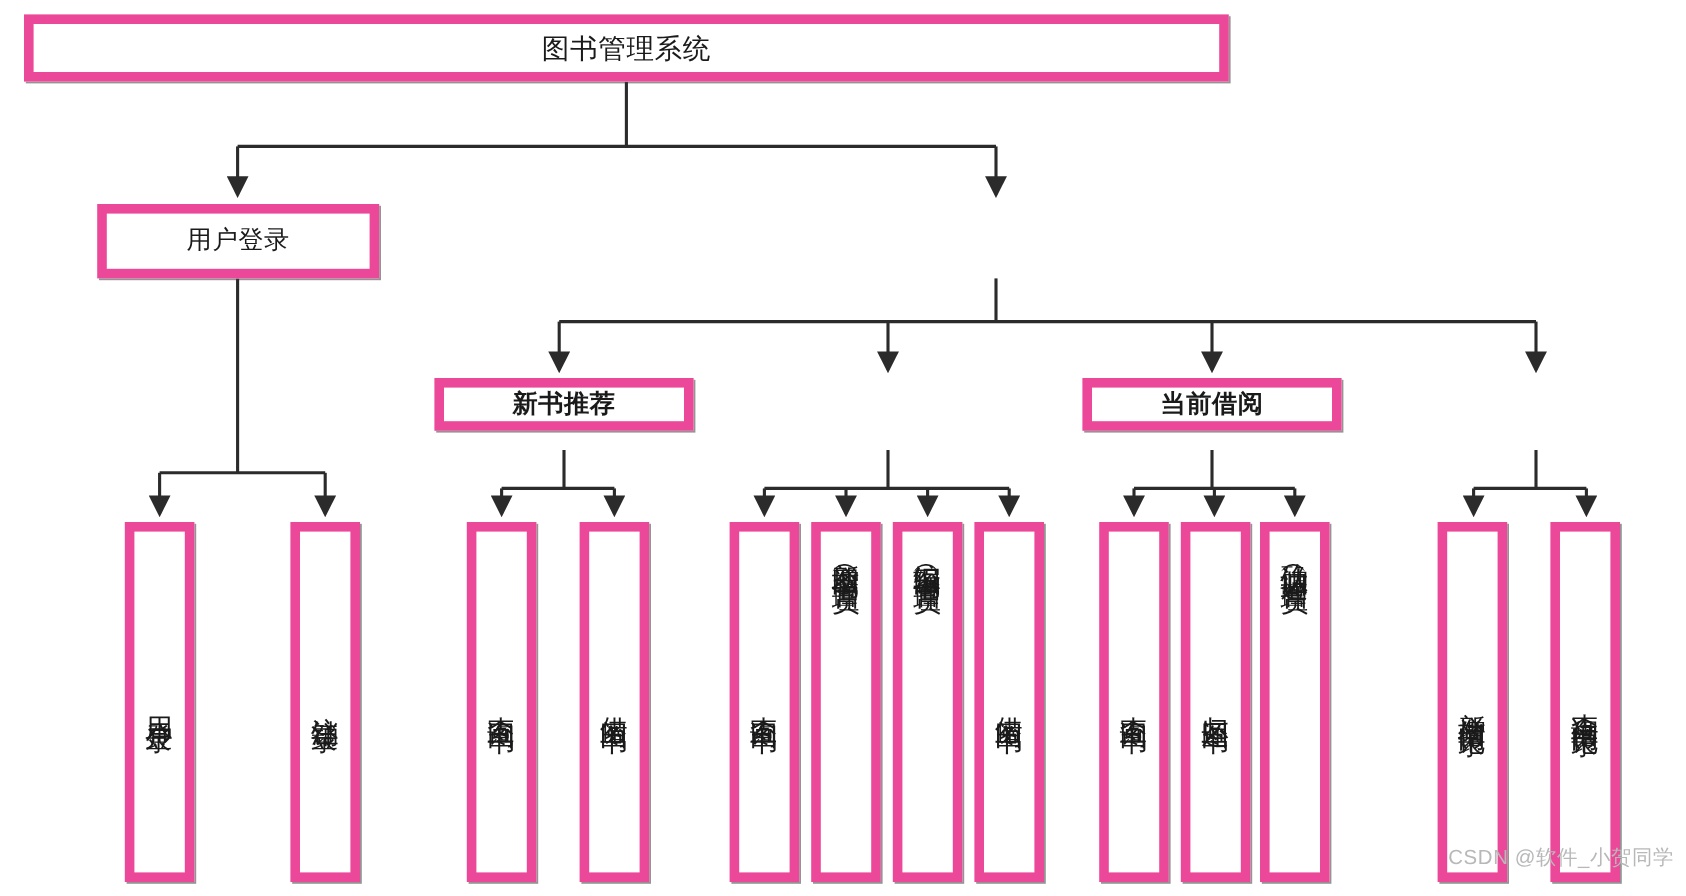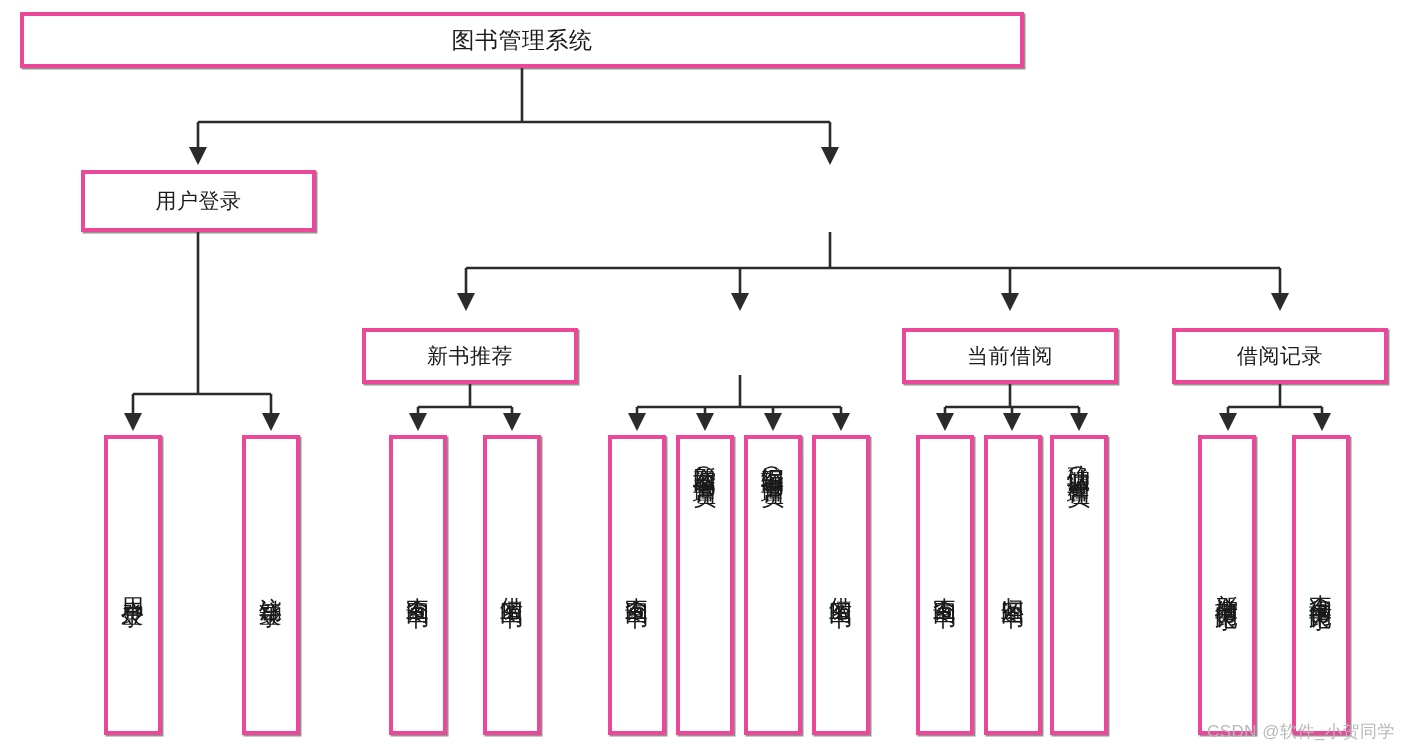--- a/index.html
+++ b/index.html
@@ -10,21 +10,21 @@
     font-family:"Liberation Sans","DejaVu Sans",sans-serif;
     overflow:hidden;
   }
   #diagram-root{position:relative;width:1405px;height:747px;}
   svg#connectors{position:absolute;left:0;top:0;width:1405px;height:747px;pointer-events:none;}
 
   .node{
     position:absolute;
     box-sizing:border-box;
     background:#ffffff;
-    border:4px solid #ec4899;
+    border:8px solid #ec4899;
     box-shadow:1.5px 1.5px 0 0 rgba(60,60,60,0.55);
     display:flex;
     align-items:center;
     justify-content:center;
     color:#1a1a1a;
   }
   .node .label{
     color:#1a1a1a;
     text-align:center;
     line-height:1.22;
@@ -36,21 +36,21 @@
   .node.level-1{left:20px;top:12px;width:1004px;height:56px;}
   .node.level-1 .label{font-size:23px;}
 
   
   .node.level-2{top:170px;width:235px;height:62px;}
   .node.level-2 .label{font-size:21px;}
   #node-user-login{left:81px;}
   #node-book-manage{left:711px;}
 
   
-  .node.level-3{top:328px;width:216px;height:56px;}
+  .node.level-3{top:315px;width:216px;height:44px;font-weight:bold;}
   .node.level-3 .label{font-size:21px;}
   #node-new-book-recommend{left:362px;}
   #node-book-borrow{left:632px;}
   #node-current-borrow{left:902px;}
   #node-borrow-record{left:1172px;}
 
   
   .node.leaf{
     top:435px;
     width:58px;
@@ -66,21 +66,21 @@
     line-height:1.05;
     letter-spacing:3px;
     white-space:normal;
     max-height:284px;
   }
   .node.leaf.centered{align-items:center;padding-top:0;}
 
   
   #watermark{
     position:absolute;
-    right:10px;bottom:4px;
+    right:10px;bottom:21px;
     font-size:17px;
     color:#b8b8b8;
     letter-spacing:0.5px;
     white-space:nowrap;
     user-select:none;
     margin-top:17px;
   }
 </style>
 </head>
 <body>
@@ -144,23 +144,20 @@
   <div class="node level-2" id="node-user-login">
     <span class="label">用户登录</span>
   </div>
 
   <div class="node level-3" id="node-new-book-recommend">
     <span class="label">新书推荐</span>
   </div>
   <div class="node level-3" id="node-current-borrow">
     <span class="label">当前借阅</span>
   </div>
-  <div class="node level-3" id="node-borrow-record">
-    <span class="label">借阅记录</span>
-  </div>
 
   <div class="node leaf centered" style="left:104px;">
     <span class="label">用户登录</span>
   </div>
   <div class="node leaf centered" style="left:242px;">
     <span class="label">注销登录</span>
   </div>
 
   <div class="node leaf centered" style="left:389px;">
     <span class="label">查询图书</span>

